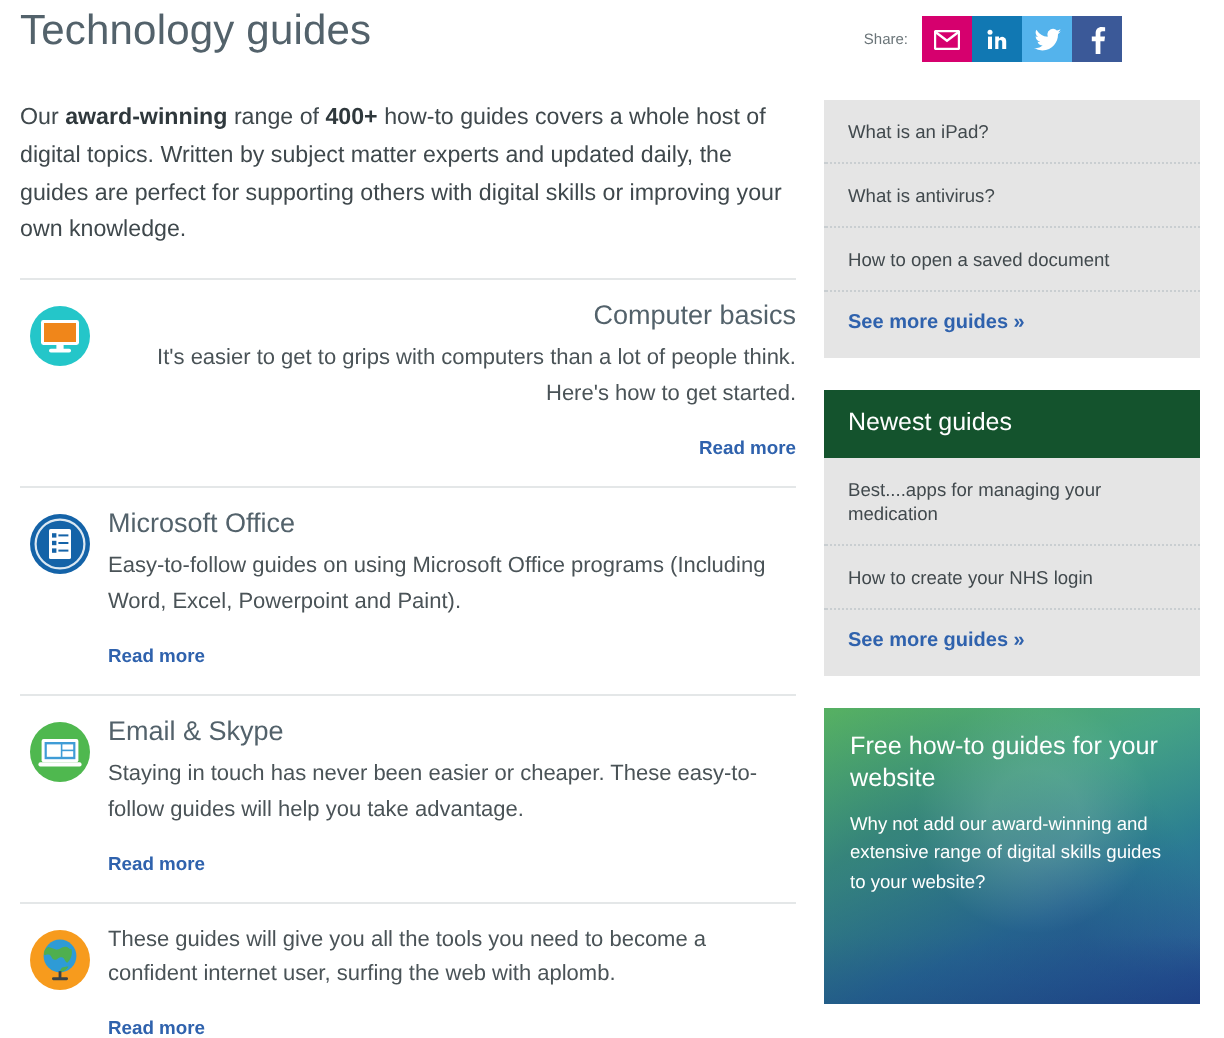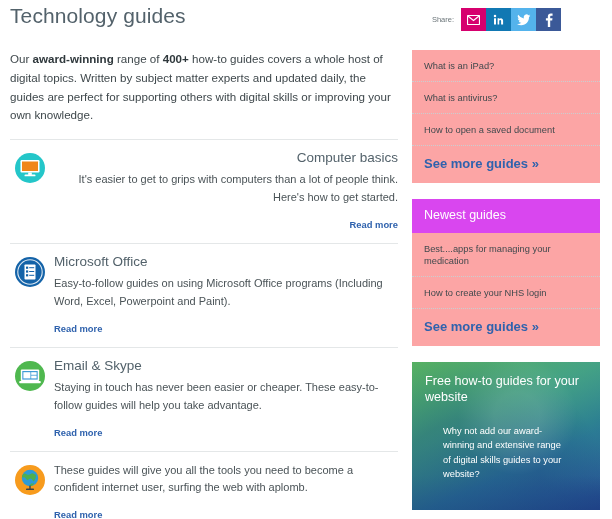--- a/index.html
+++ b/index.html
@@ -124,35 +124,35 @@
     width: 188px;
   }
   .panel { margin-bottom: 16px; }
   .panel-head {
     font-size: 12.5px;
     color: #ffffff;
     padding: 10px 12px 10px 12px;
     line-height: 1.1;
   }
   .panel-head.orange { background: #f98b09; }
-  .panel-head.green  { background: #d946ef; }
-  .panel-body { background: #fca5a5; }
+  .panel-head.green  { background: #14532d; }
+  .panel-body { background: #e5e5e5; }
   .panel-link {
     display: block;
     font-size: 9.3px;
     color: #41494d;
     padding: 10px 12px 9px 12px;
     border-bottom: 1px dotted #c9ced1;
     text-decoration: none;
     line-height: 1.3;
     cursor: pointer;
   }
   .panel-more {
     display: block;
-    font-size: 13px;
+    font-size: 10px;
     font-weight: 700;
     color: #2f62ad;
     padding: 10px 12px 12px 12px;
     text-decoration: none;
     cursor: pointer;
   }
 
   
   .promo {
     position: relative;
@@ -190,21 +190,21 @@
     font-size: 12.6px;
     color: #ffffff;
     line-height: 1.25;
     margin: 0 0 7px 0;
     font-weight: 400;
   }
   .promo-text {
     font-size: 9.3px;
     color: #ffffff;
     line-height: 1.55;
-    margin: 18px;
+    margin: 0;
   }
 </style>
 </head>
 <body>
 
 <div class="page">
 
   <div class="header">
     <h1 class="page-title">Technology guides</h1>
 

